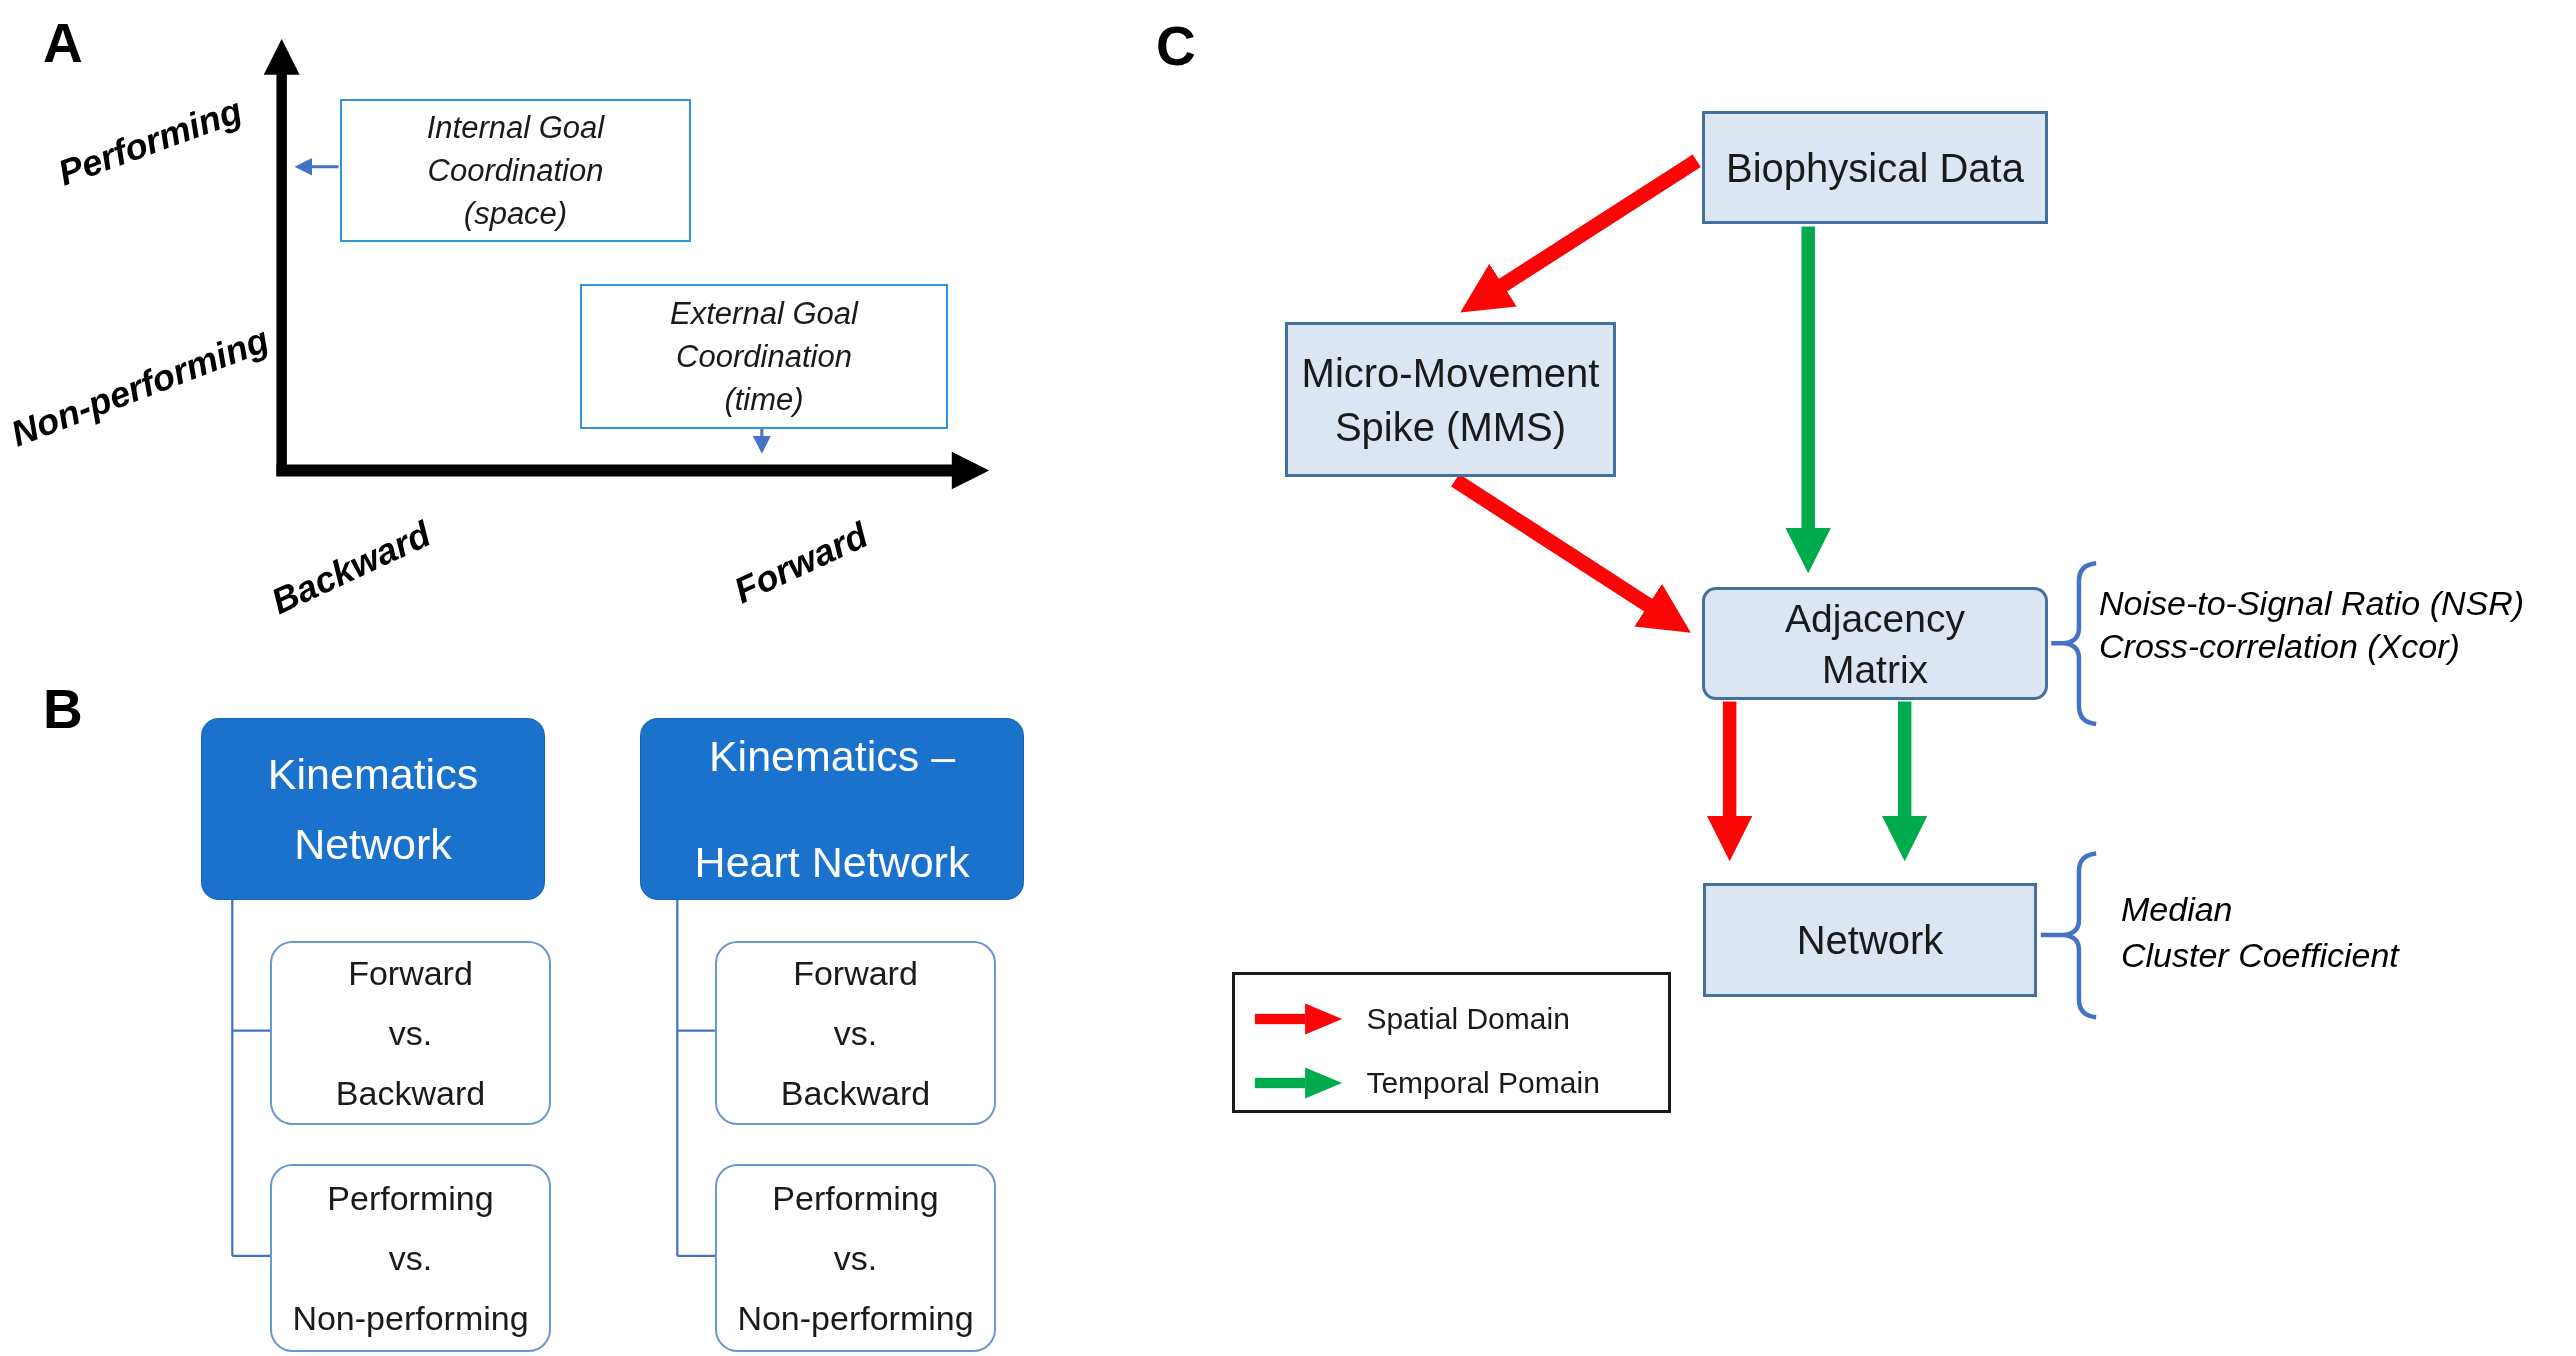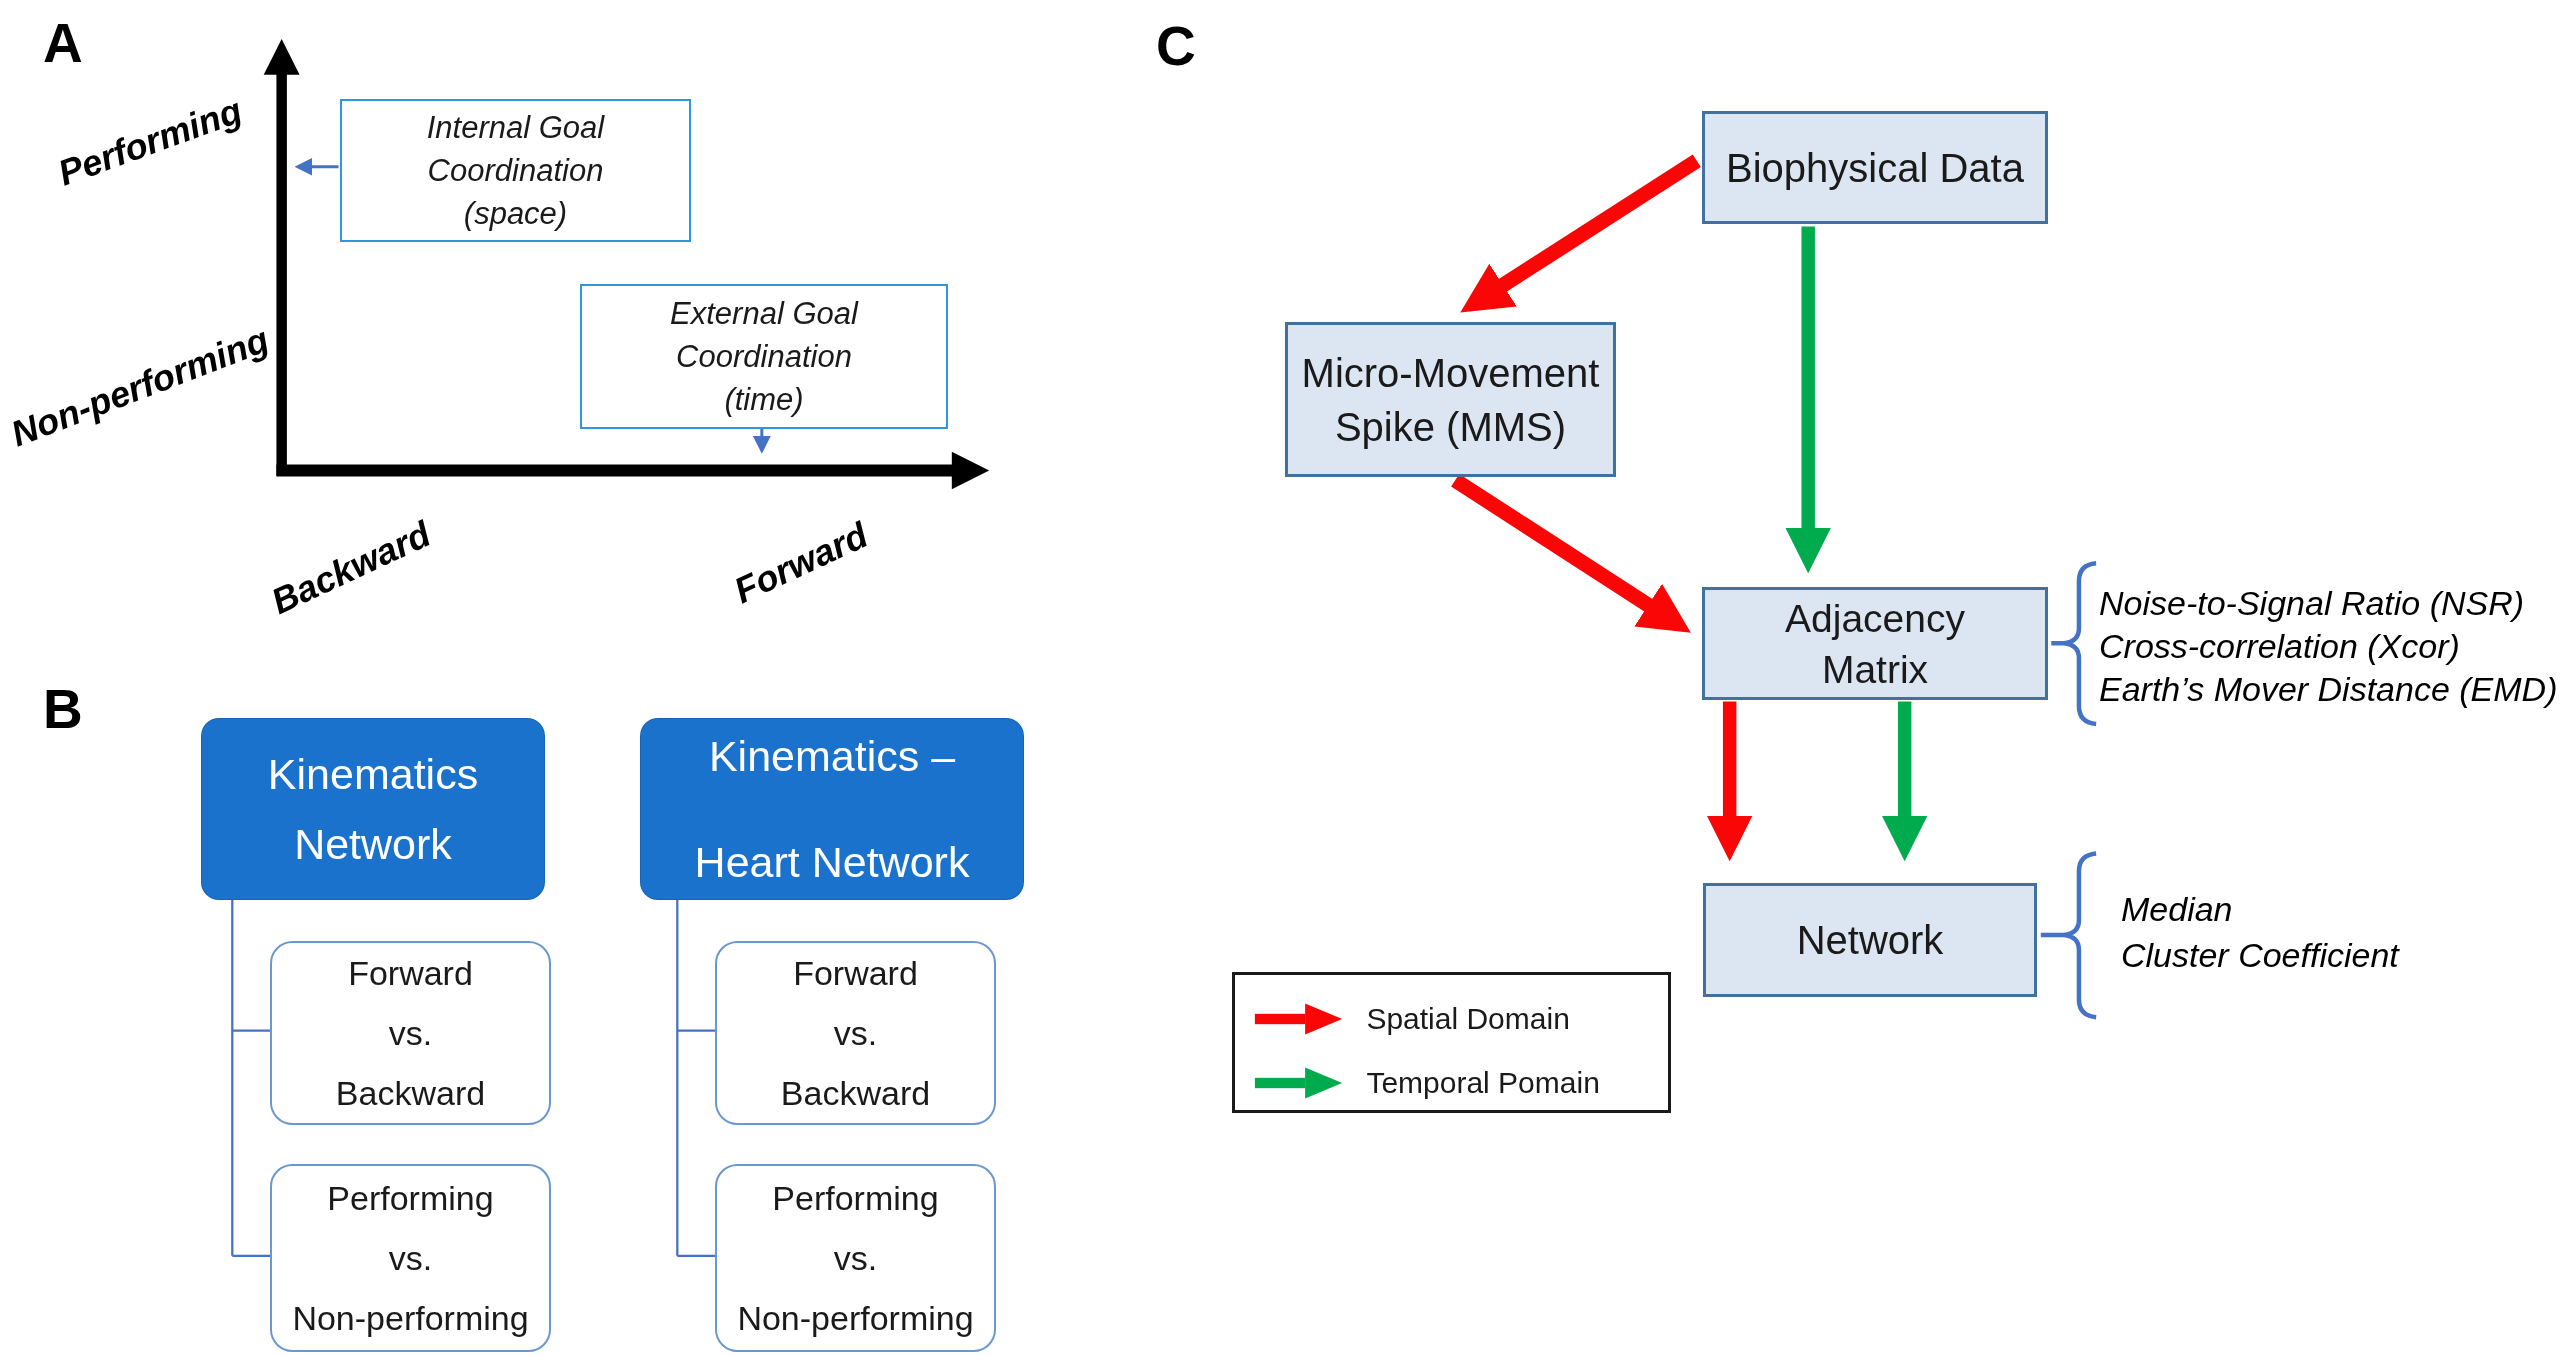--- a/index.html
+++ b/index.html
@@ -147,33 +147,32 @@
 
 <div class="c-node" style="left:1702px;top:111px;width:346px;height:113px;">
   <span>Biophysical Data</span>
 </div>
 
 <div class="c-node" style="left:1285px;top:322px;width:331px;height:155px;">
   <span>Micro-Movement</span>
   <span>Spike (MMS)</span>
 </div>
 
-<div class="c-node" style="left:1702px;top:587px;width:346px;height:113px;font-size:39px;line-height:51px;">
+<div class="c-node" style="left:1702px;top:587px;width:346px;height:113px;font-size:39px;line-height:51px;border-radius:14px;">
   <span>Adjacency</span>
   <span>Matrix</span>
 </div>
 
 <div class="c-node" style="left:1703px;top:883px;width:334px;height:114px;">
   <span>Network</span>
 </div>
 
 <div class="c-note" style="left:2099px;top:582px;font-size:34px;line-height:43px;">
   <div>Noise-to-Signal Ratio (NSR)</div>
   <div>Cross-correlation (Xcor)</div>
-  <div>Earth’s Mover Distance (EMD)</div>
 </div>
 
 <div class="c-note" style="left:2105px;top:886px;font-size:34px;line-height:46px;margin-left:16px;">
   <div>Median</div>
   <div>Cluster Coefficient</div>
 </div>
 
 <div class="legend">
   <div class="legend-row" style="top:24px;">
     <svg width="91" height="34" viewBox="0 0 122 46">

